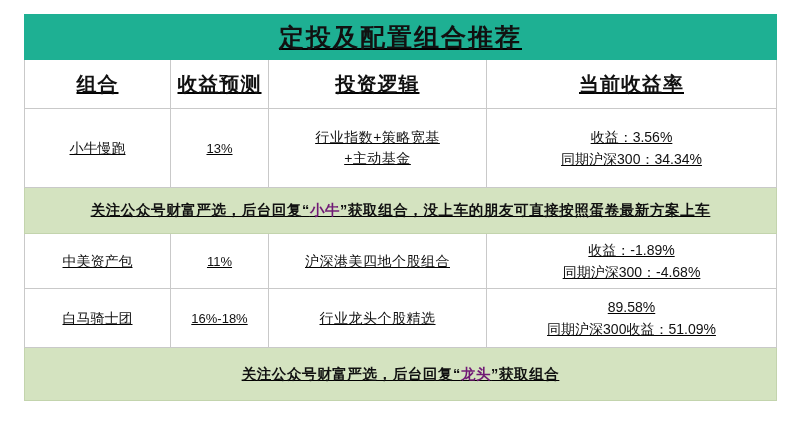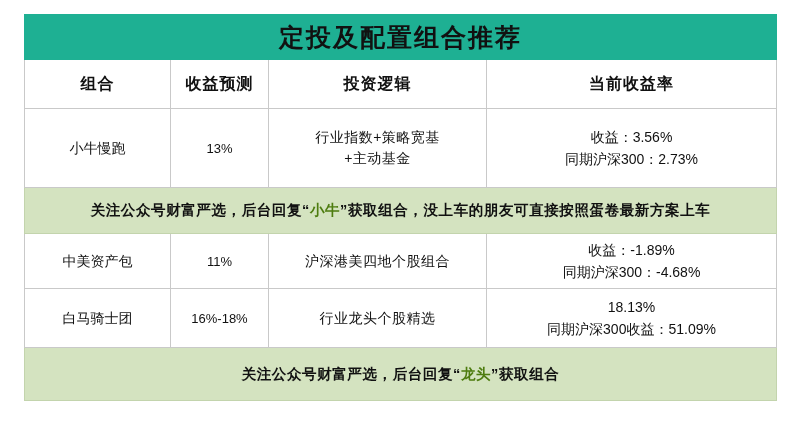--- a/index.html
+++ b/index.html
@@ -17,20 +17,21 @@
     position: relative;
     width: 800px;
     height: 447px;
     background: #ffffff;
   }
   .table-wrap {
     position: absolute;
     left: 24px;
     top: 14px;
     width: 752px;
+    text-decoration: underline;
   }
   table.rec-table {
     width: 752px;
     border-collapse: collapse;
     table-layout: fixed;
   }
   table.rec-table td,
   table.rec-table th {
     border: 1px solid #c9c9c9;
     padding: 0;
@@ -45,21 +46,21 @@
     height: 44px;
     color: #ffffff;
     font-size: 25px;
     font-weight: bold;
     letter-spacing: 2px;
     line-height: 44px;
   }
   
   .hdr-cell {
     height: 48px;
-    font-size: 16px;
+    font-size: 20px;
     font-weight: bold;
     background: #ffffff;
     letter-spacing: 1px;
   }
   
   .data-cell {
     height: 78px;
     font-size: 14px;
     background: #ffffff;
     line-height: 21px;
@@ -95,21 +96,21 @@
     font-size: 14.5px;
     font-weight: bold;
     color: #111111;
     letter-spacing: 0.6px;
     border-color: #c3d4ad !important;
   }
   .banner-cell.tall {
     height: 52px;
   }
   .hl {
-    color: #4d7c0f;
+    color: #701a75;
     margin-top: 12px;
   }
 </style>
 </head>
 <body>
 
 <div class="page">
   <div class="table-wrap">
     <table class="rec-table">
       <colgroup>
@@ -133,21 +134,21 @@
 
         <tr>
           <td class="data-cell">小牛慢跑</td>
           <td class="data-cell num-cell">13%</td>
           <td class="data-cell logic-cell">
             <span class="yield-line">行业指数+策略宽基</span>
             <span class="yield-line">+主动基金</span>
           </td>
           <td class="data-cell yield-cell">
             <span class="yield-line">收益：3.56%</span>
-            <span class="yield-line">同期沪深300：2.73%</span>
+            <span class="yield-line">同期沪深300：34.34%</span>
           </td>
         </tr>
 
         <tr>
           <td class="banner-cell" colspan="4">
             <span>关注公众号财富严选，后台回复“</span><span class="hl">小牛</span><span>”获取组合，没上车的朋友可直接按照蛋卷最新方案上车</span>
           </td>
         </tr>
 
         <tr>
@@ -159,21 +160,21 @@
             <span class="yield-line">同期沪深300：-4.68%</span>
           </td>
         </tr>
 
 
         <tr>
           <td class="data-cell mid">白马骑士团</td>
           <td class="data-cell mid num-cell">16%-18%</td>
           <td class="data-cell mid logic-cell">行业龙头个股精选</td>
           <td class="data-cell mid yield-cell">
-            <span class="yield-line">18.13%</span>
+            <span class="yield-line">89.58%</span>
             <span class="yield-line">同期沪深300收益：51.09%</span>
           </td>
         </tr>
 
         <tr>
           <td class="banner-cell tall" colspan="4">
             <span>关注公众号财富严选，后台回复“</span><span class="hl">龙头</span><span>”获取组合</span>
           </td>
         </tr>
       </tbody>

